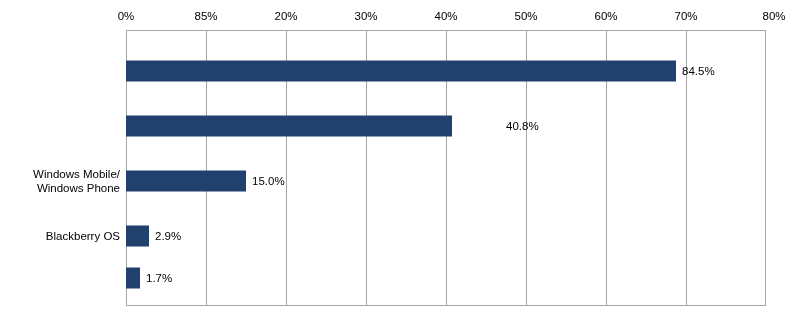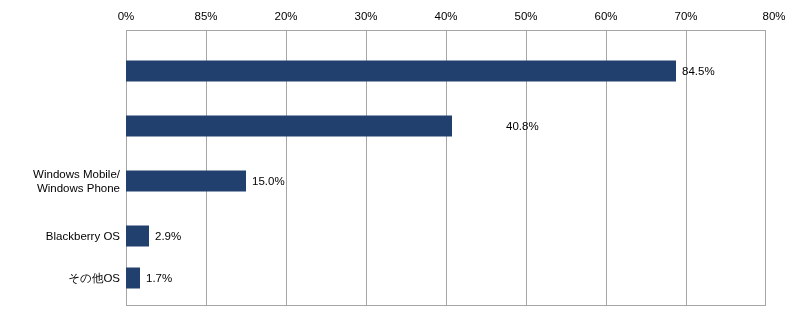--- a/index.html
+++ b/index.html
@@ -117,21 +117,20 @@
     <div class="gridline" style="left:400px;"></div>
     <div class="gridline" style="left:480px;"></div>
     <div class="gridline" style="left:560px;"></div>
     <div class="gridline" style="left:639px;"></div>
   </div>
 
   <div class="cat-labels">
     <div class="cat-label" style="top:151px;padding-left:22px;">Windows Mobile/
 Windows Phone</div>
     <div class="cat-label" style="top:206px;margin-left:40px;">Blackberry OS</div>
-    <div class="cat-label" style="top:248px;">その他OS</div>
   </div>
 
   <div class="bars">
     <div class="bar" style="left:0; top:41px;  width:550px;"></div>
     <div class="bar" style="left:0; top:96px;  width:326px;"></div>
     <div class="bar" style="left:0; top:151px; width:120px;"></div>
     <div class="bar" style="left:0; top:206px; width:23px;"></div>
     <div class="bar" style="left:0; top:248px; width:14px;"></div>
 
     <span class="bar-value" style="left:556px; top:41px;">84.5%</span>

